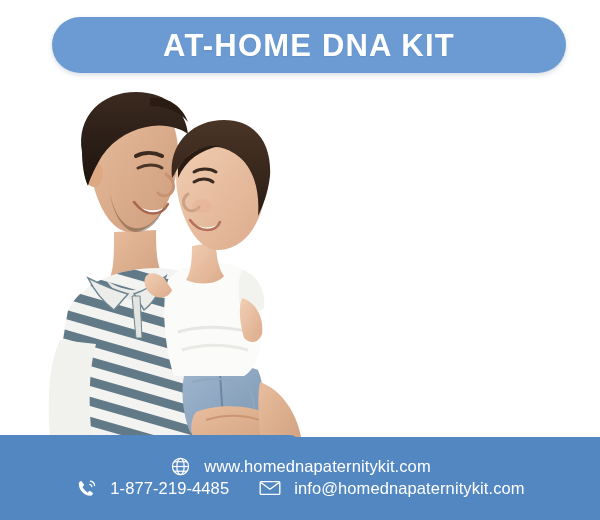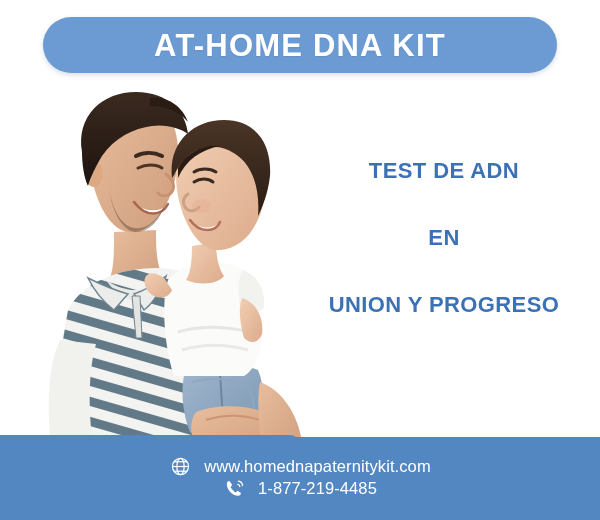--- a/index.html
+++ b/index.html
@@ -14,21 +14,21 @@
     position: relative;
     width: 600px;
     height: 520px;
     background: #ffffff;
     overflow: hidden;
   }
 
   
   .header-band {
     position: absolute;
-    left: 0;
+    left: 9px;
     top: 0;
     width: 584px;
     height: 92px;
   }
   .title-pill {
     position: absolute;
     left: 43px;
     top: 17px;
     width: 514px;
     height: 56px;
@@ -281,25 +281,20 @@
 
       <path d="M186,330 C206,322 238,322 258,332 C272,340 276,356 270,366
                C256,376 214,378 192,370 C180,362 178,340 186,330 Z" fill="url(#skinA)"></path>
       <path d="M196,338 C214,332 238,332 254,340" stroke="#cb9573" stroke-width="2" fill="none"></path>
       <path d="M262,334 C270,340 272,352 268,360" stroke="#cb9573" stroke-width="2" fill="none"></path>
 
       <path d="M250,300 C272,308 288,332 292,360 C294,372 292,375 292,375 L252,375 C250,350 246,320 250,300 Z" fill="url(#skinA)"></path>
     </svg>
   </div>
 
-  <div class="headline-block">
-    <div class="headline-line l1">TEST DE ADN</div>
-    <div class="headline-line l2">EN</div>
-    <div class="headline-line l3">UNION Y PROGRESO</div>
-  </div>
 
   <div class="footer-notch"></div>
   <div class="footer-bar">
 
     <div class="footer-row footer-row-1">
       <div class="footer-item">
         <span class="footer-icon">
           <svg width="21" height="21" viewBox="0 0 24 24" fill="none" stroke="#ffffff" stroke-width="1.4">
             <circle cx="12" cy="12" r="9.2"></circle>
             <ellipse cx="12" cy="12" rx="4.2" ry="9.2"></ellipse>
@@ -317,16 +312,25 @@
         <span class="footer-icon">
           <svg width="21" height="21" viewBox="0 0 24 24" fill="none" stroke="#ffffff" stroke-width="1.7" stroke-linecap="round">
             <path d="M6.2,3.4 C4.6,3.4 3.2,4.9 3.2,6.6 C3.2,13.8 9.3,20.2 16.3,20.2 C18,20.2 19.4,18.8 19.4,17.1 L15.6,14.6 L13.3,16.6 C11.2,15.4 8.5,12.6 7.4,10.4 L9.4,8.1 Z" fill="#ffffff" stroke="none"></path>
             <path d="M16.4,3.6 C19.2,4.0 21.0,6.0 21.2,8.6" stroke-width="1.5"></path>
             <path d="M15.8,7.2 C17.2,7.5 18.0,8.4 18.1,9.7" stroke-width="1.5"></path>
           </svg>
         </span>
         <span class="footer-text">1-877-219-4485</span>
       </div>
 
+      <div class="footer-item">
+        <span class="footer-icon">
+          <svg width="22" height="22" viewBox="0 0 26 20" fill="none" stroke="#ffffff" stroke-width="1.6" stroke-linejoin="round">
+            <rect x="1.4" y="2.4" width="23.2" height="15.2" rx="1.4"></rect>
+            <path d="M1.8,3.2 L13,11.4 L24.2,3.2"></path>
+          </svg>
+        </span>
+        <span class="footer-text">info@homednapaternitykit.com</span>
+      </div>
     </div>
 
   </div>
 </div>
 
 </body></html>

